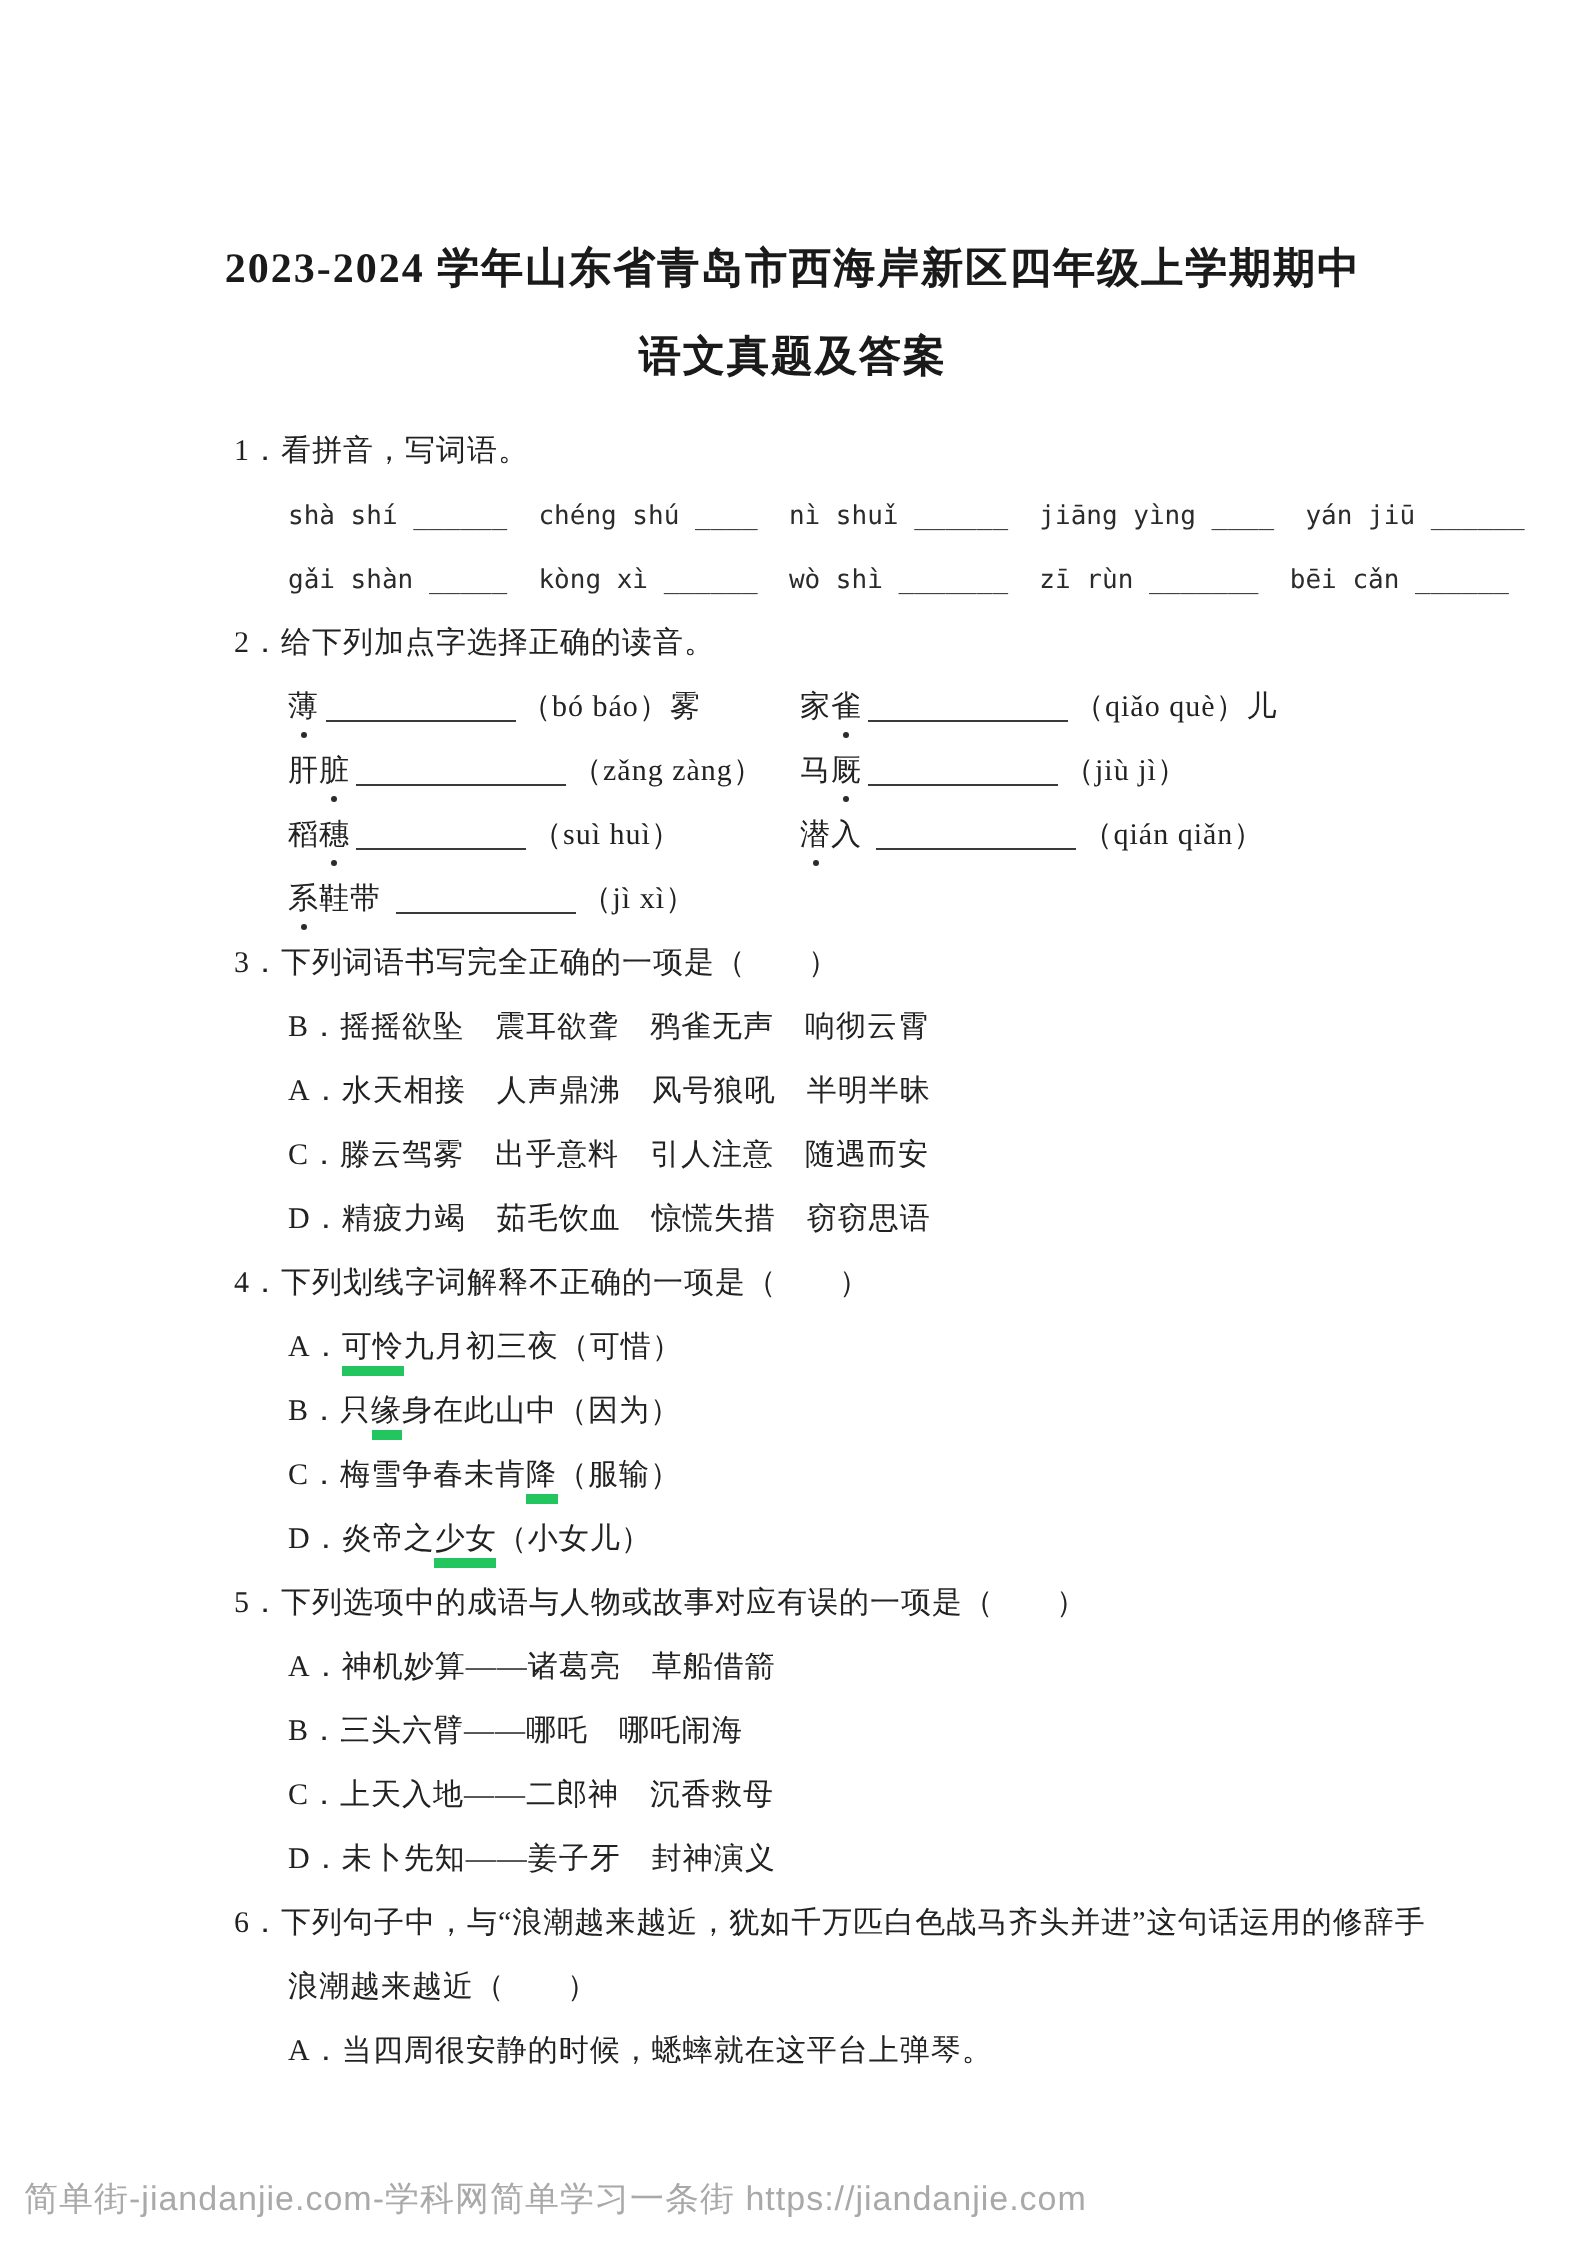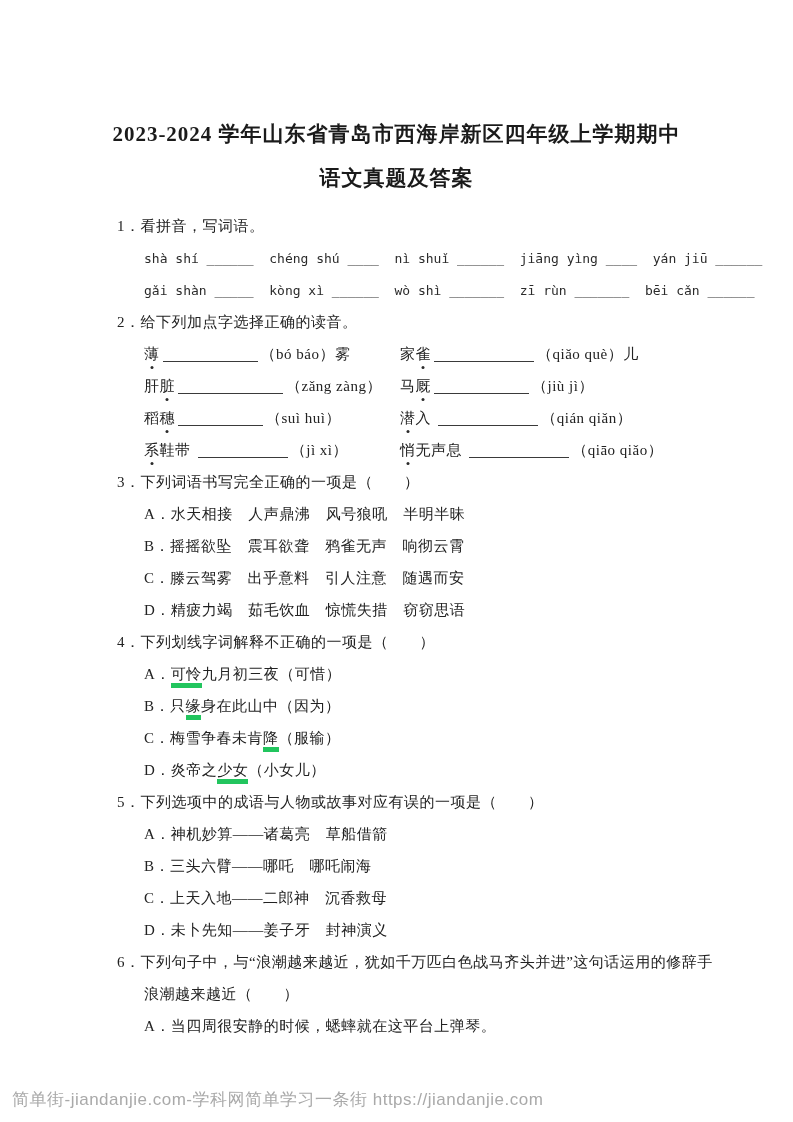--- a/index.html
+++ b/index.html
@@ -51,25 +51,24 @@
       <div class="line indent cols">
         <span class="col-left">肝<span class="dot">脏</span><span class="blank" style="width: 105px;"></span>（zǎng zàng）</span>
         <span class="col-right">马<span class="dot">厩</span><span class="blank" style="width: 95px;"></span>（jiù jì）</span>
       </div>
       <div class="line indent cols">
         <span class="col-left">稻<span class="dot">穗</span><span class="blank" style="width: 85px;"></span>（suì huì）</span>
         <span class="col-right"><span class="dot">潜</span>入 <span class="blank" style="width: 100px;"></span>（qián qiǎn）</span>
       </div>
       <div class="line indent cols">
         <span class="col-left"><span class="dot">系</span>鞋带 <span class="blank" style="width: 90px;"></span>（jì xì）</span>
-        <span class="col-right"><span class="dot">悄</span>无声息 <span class="blank" style="width: 100px;"></span>（qiāo qiǎo）</span>
       </div>
       <div class="line">3．下列词语书写完全正确的一项是（　　）</div>
+      <div class="line indent">B．摇摇欲坠　震耳欲聋　鸦雀无声　响彻云霄</div>
       <div class="line indent">A．水天相接　人声鼎沸　风号狼吼　半明半昧</div>
-      <div class="line indent">B．摇摇欲坠　震耳欲聋　鸦雀无声　响彻云霄</div>
       <div class="line indent">C．滕云驾雾　出乎意料　引人注意　随遇而安</div>
       <div class="line indent">D．精疲力竭　茹毛饮血　惊慌失措　窃窃思语</div>
       <div class="line">4．下列划线字词解释不正确的一项是（　　）</div>
       <div class="line indent">A．<span class="u">可怜</span>九月初三夜（可惜）</div>
       <div class="line indent">B．只<span class="u">缘</span>身在此山中（因为）</div>
       <div class="line indent">C．梅雪争春未肯<span class="u">降</span>（服输）</div>
       <div class="line indent">D．炎帝之<span class="u">少女</span>（小女儿）</div>
       <div class="line">5．下列选项中的成语与人物或故事对应有误的一项是（　　）</div>
       <div class="line indent">A．神机妙算——诸葛亮　草船借箭</div>
       <div class="line indent">B．三头六臂——哪吒　哪吒闹海</div>

